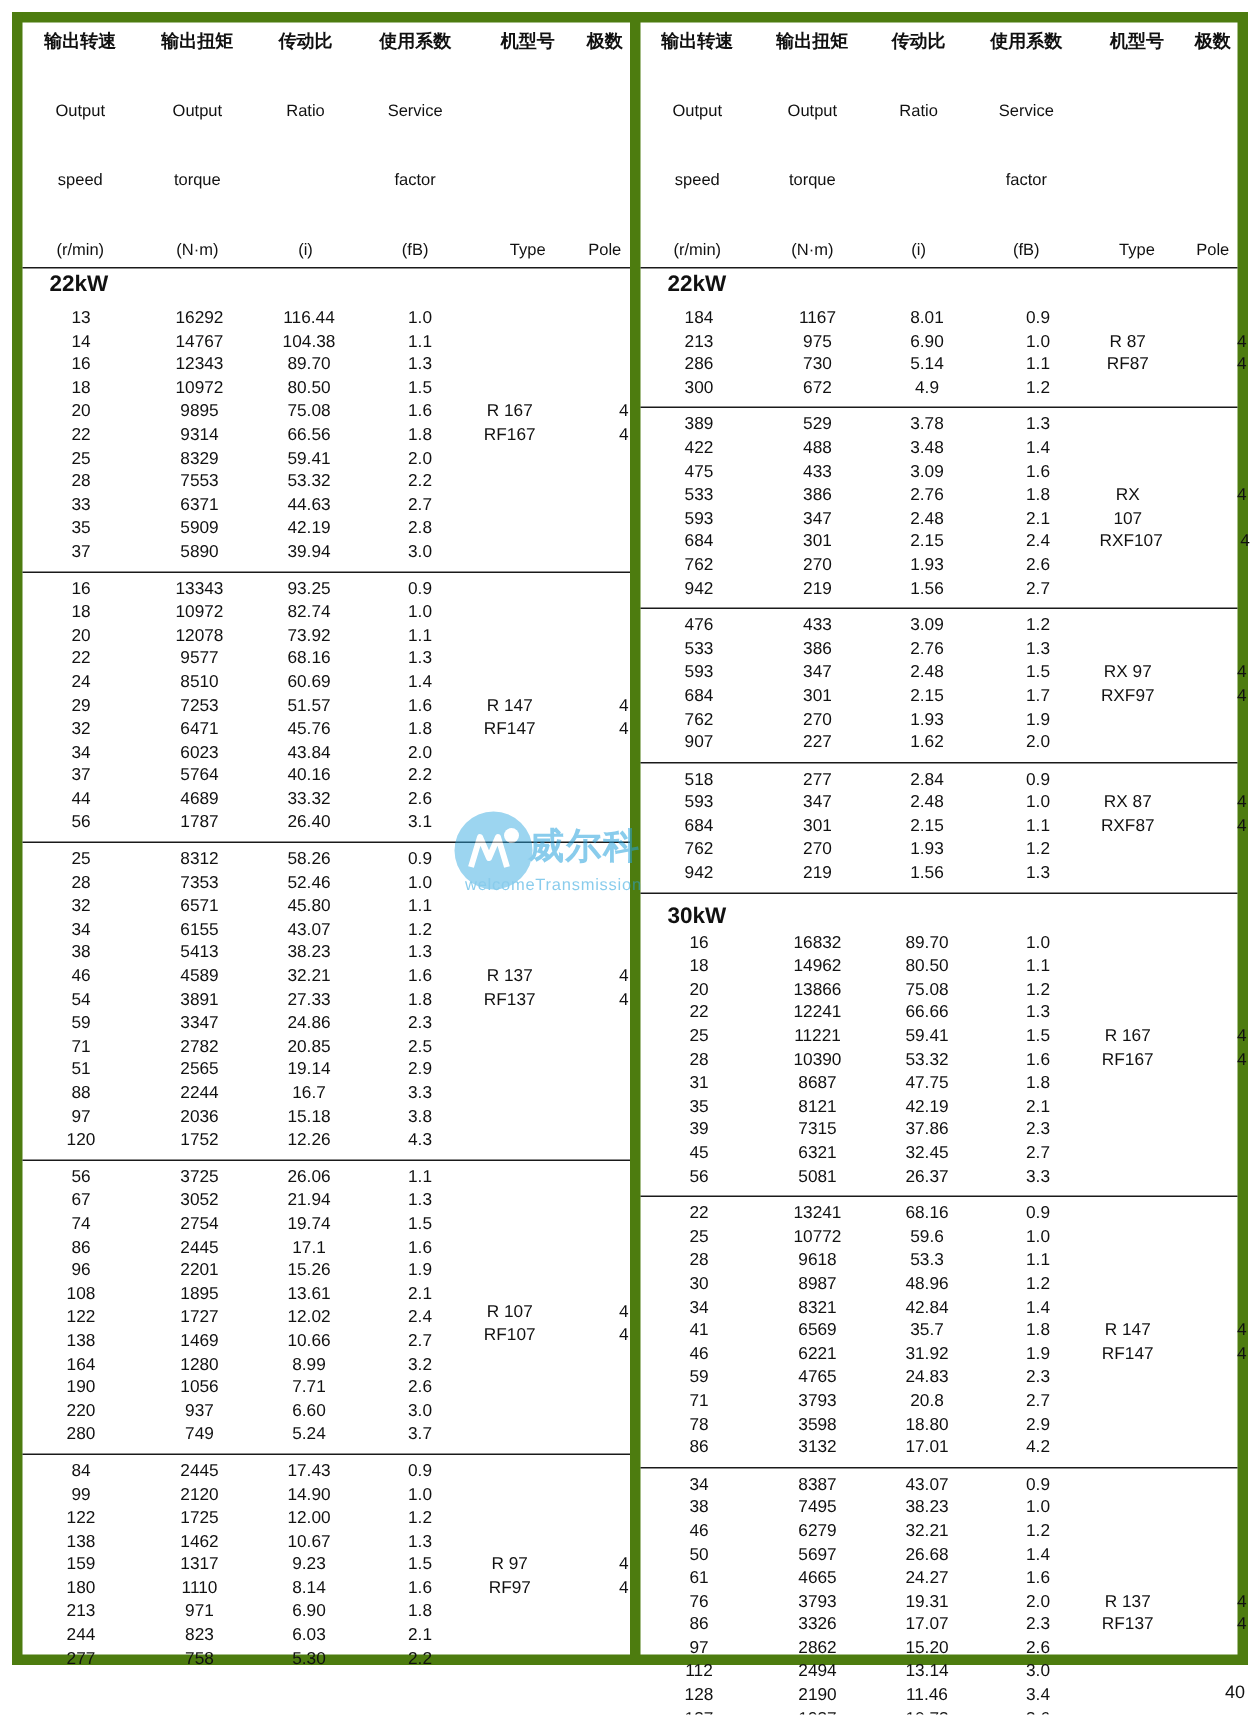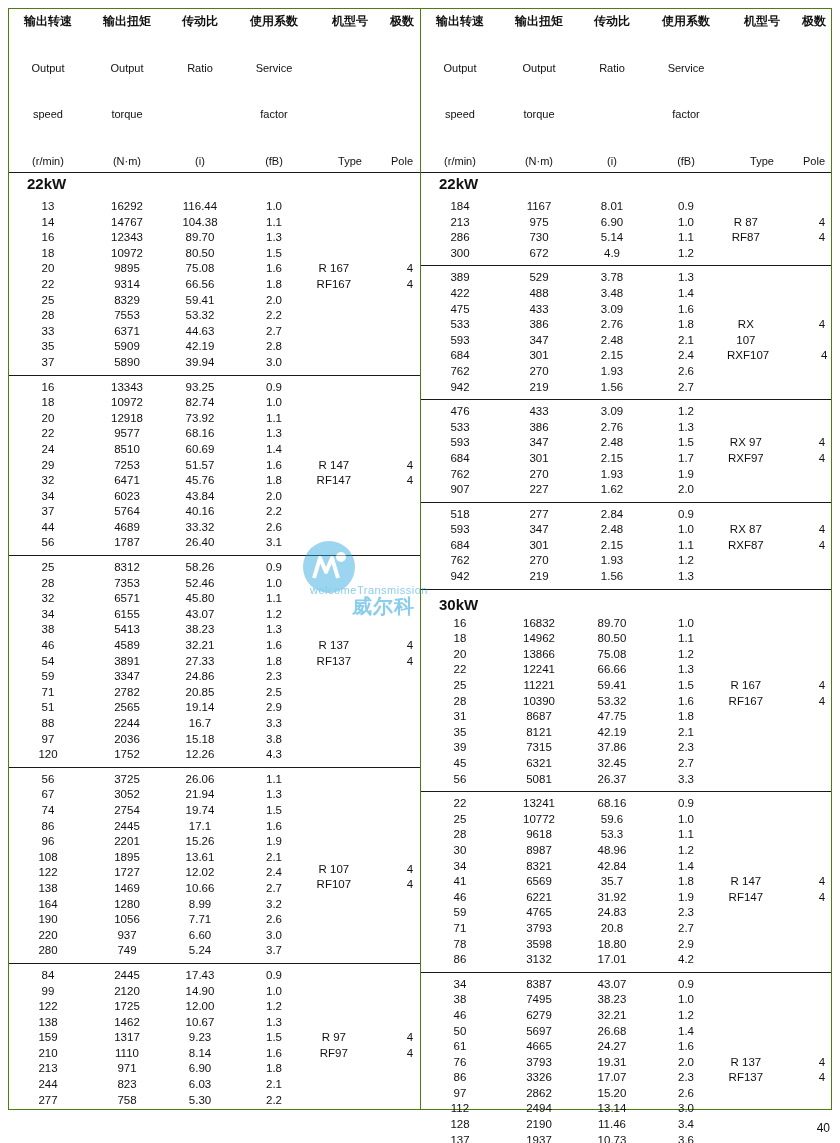--- a/index.html
+++ b/index.html
@@ -25,21 +25,21 @@
   .columns {
     display: flex;
     flex-direction: row;
     gap: 0px;
     width: 824px;
     height: 1102px;
   }
   .col {
     width: 412px;
     box-sizing: border-box;
-    border: 1px solid #4d7c0f;
+    border: 7px solid #4d7c0f;
     display: flex;
     flex-direction: column;
   }
   .col.left { border-right: none; }
 
   
   .thead {
     border-bottom: 1px solid #1a1a1a;
     padding: 5px 0 4px 0;
   }
@@ -125,26 +125,25 @@
     top: 530px;
     width: 250px;
     height: 90px;
     pointer-events: none;
     opacity: 0.55;
   }
   .wm-text {
     position: absolute;
     left: 52px;
     top: 18px;
-    font-size: 20px;
+    font-size: 24px;
     font-weight: bold;
     color: #2aa3dd;
     letter-spacing: 1px;
     font-family: "Liberation Sans", sans-serif;
-    margin-top: 45px;
   }
   .wm-sub {
     position: absolute;
     left: 10px;
     top: 54px;
     font-size: 11px;
     color: #2aa3dd;
     letter-spacing: 0.5px;
   }
   .wm-logo {
@@ -286,21 +285,21 @@
                 <div class="cell n4">0.9</div>
               </div>
               <div class="row">
                 <div class="cell n1">18</div>
                 <div class="cell n2">10972</div>
                 <div class="cell n3">82.74</div>
                 <div class="cell n4">1.0</div>
               </div>
               <div class="row">
                 <div class="cell n1">20</div>
-                <div class="cell n2">12918</div>
+                <div class="cell n2">12078</div>
                 <div class="cell n3">73.92</div>
                 <div class="cell n4">1.1</div>
               </div>
               <div class="row">
                 <div class="cell n1">22</div>
                 <div class="cell n2">9577</div>
                 <div class="cell n3">68.16</div>
                 <div class="cell n4">1.3</div>
               </div>
               <div class="row">
@@ -561,21 +560,21 @@
                 <div class="cell n3">10.67</div>
                 <div class="cell n4">1.3</div>
               </div>
               <div class="row">
                 <div class="cell n1">159</div>
                 <div class="cell n2">1317</div>
                 <div class="cell n3">9.23</div>
                 <div class="cell n4">1.5</div>
               </div>
               <div class="row">
-                <div class="cell n1">210</div>
+                <div class="cell n1">180</div>
                 <div class="cell n2">1110</div>
                 <div class="cell n3">8.14</div>
                 <div class="cell n4">1.6</div>
               </div>
               <div class="row">
                 <div class="cell n1">213</div>
                 <div class="cell n2">971</div>
                 <div class="cell n3">6.90</div>
                 <div class="cell n4">1.8</div>
               </div>

